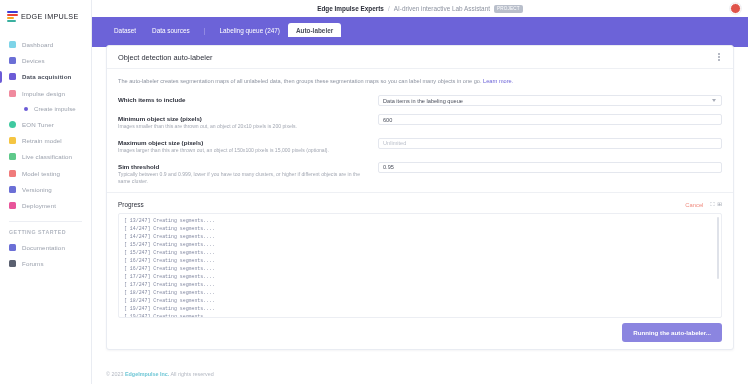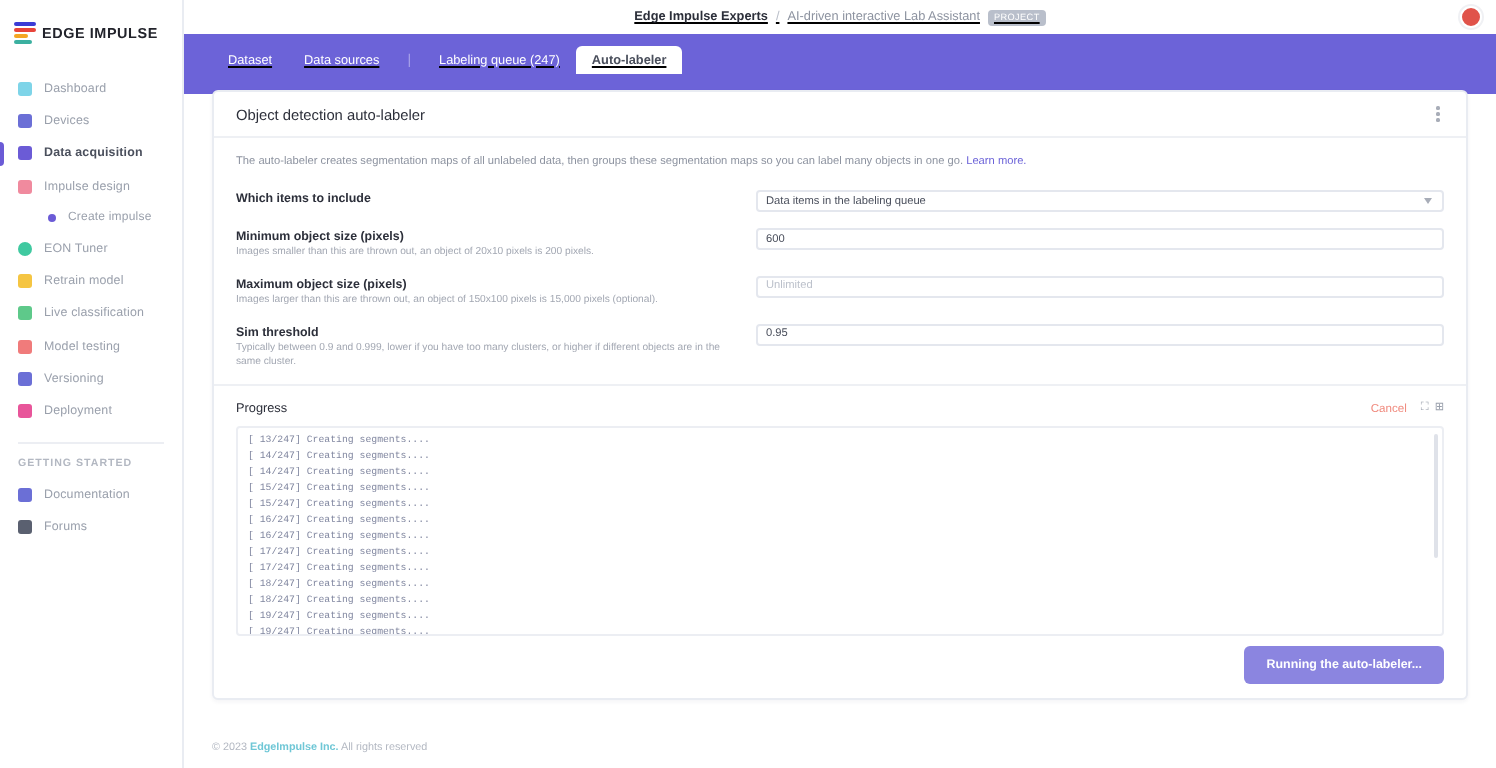--- a/index.html
+++ b/index.html
@@ -23,21 +23,21 @@
     display: flex; align-items: center; gap: 3px;
     padding: 2px 0 0 7px; margin-bottom: 14px;
   }
   .logo-mark { width: 11px; height: 11px; position: relative; flex: 0 0 11px; }
   .logo-mark i { position: absolute; left: 0; height: 2px; border-radius: 1px; display: block; }
   .logo-mark i:nth-child(1) { top: 0px;   width: 11px; background: #3b3bd6; }
   .logo-mark i:nth-child(2) { top: 3px;   width: 11px; background: #e8443a; }
   .logo-mark i:nth-child(3) { top: 6px;   width: 7px;  background: #f5a623; }
   .logo-mark i:nth-child(4) { top: 9px;   width: 9px;  background: #3bb0a0; }
   .logo-text {
-    font-size: 7.2px; font-weight: bold; letter-spacing: 0.3px; color: #22232b;
+    font-size: 7.2px; font-weight: normal; letter-spacing: 0.3px; color: #22232b;
     white-space: nowrap;
   }
 
   .nav-list { margin-top: 2px; }
   .nav-item {
     display: flex; align-items: center; gap: 6px;
     height: 16.3px; padding-left: 9px;
     position: relative; cursor: pointer;
   }
   .nav-item.active::before {
@@ -58,21 +58,21 @@
   }
   .nav-sub .nav-label { font-size: 6px; }
 
   .nav-divider { height: 1px; background: #eceef3; margin: 7px 9px 0 9px; }
   .nav-section {
     font-size: 5.3px; color: #b3b8c2; letter-spacing: .5px;
     padding: 7px 0 4px 9px; font-weight: bold;
   }
 
   
-  .main { flex: 1; position: relative; background: #ffffff; height: 384px; text-decoration: underline; }
+  .main { flex: 1; position: relative; background: #ffffff; height: 384px; }
 
   .topbar {
     height: 17px; background: #ffffff;
     display: flex; align-items: center; justify-content: center;
     position: relative;
   }
   .topbar-inner { display: flex; align-items: center; gap: 4px; }
   .tb-strong { font-size: 6.4px; font-weight: bold; color: #2c2f3a; }
   .tb-sep { font-size: 6.4px; color: #b9bec8; }
   .tb-sub { font-size: 6.4px; color: #8d93a0; }

